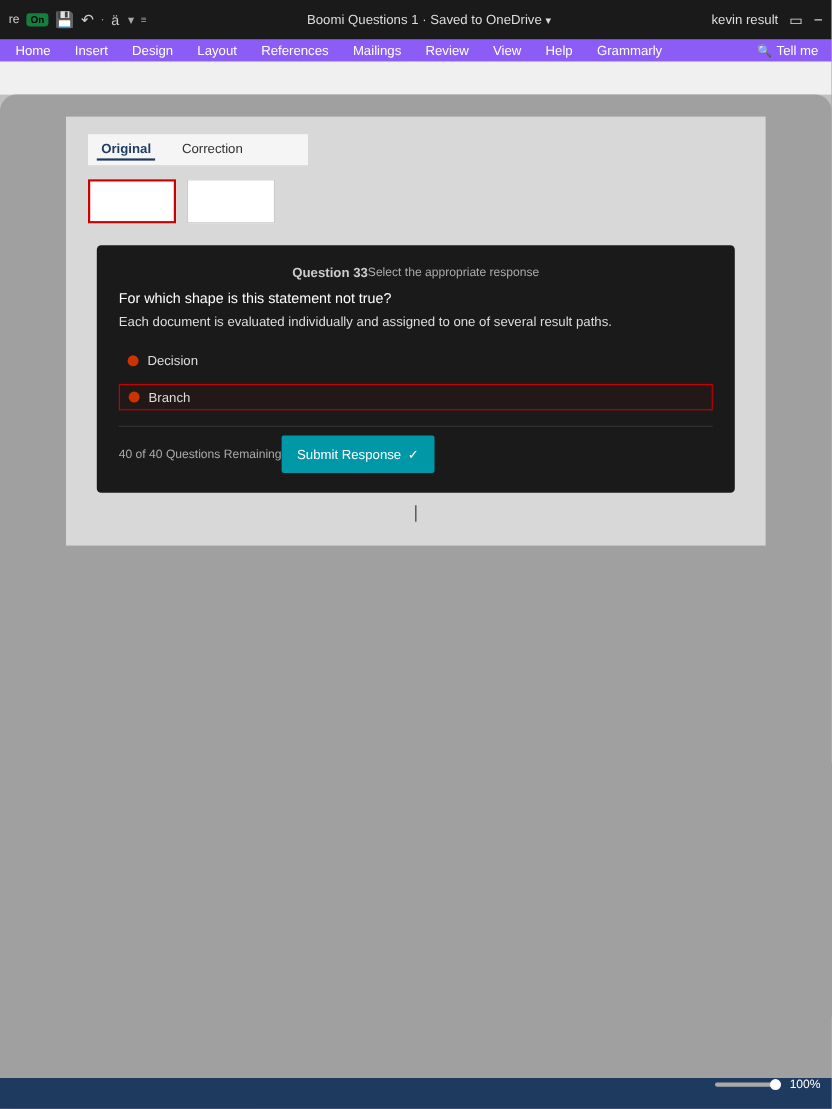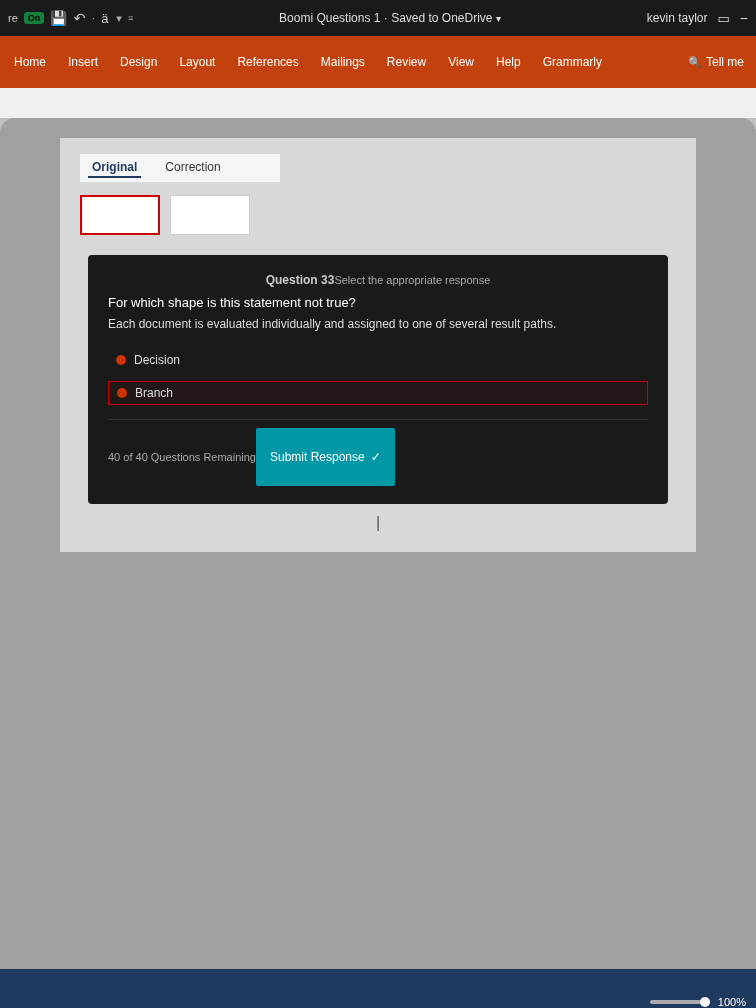--- a/index.html
+++ b/index.html
@@ -45,22 +45,22 @@
       font-size: 12px;
       color: #ddd;
     }
     .tb-icon {
       font-size: 14px;
       color: #ccc;
     }
 
     
     .menu-bar {
-      background: #c2410c;
-      height: 52px;
+      background: #8b5cf6;
+      height: 20px;
       display: flex;
       align-items: center;
       padding: 0 4px;
       gap: 2px;
     }
     .menu-item {
       color: white;
       font-size: 12px;
       padding: 6px 10px;
       cursor: pointer;
@@ -191,43 +191,43 @@
       border-top: 1px solid #333;
     }
     .questions-remaining {
       font-size: 11px;
       color: #aaa;
     }
     .submit-btn {
       background: #0097a7;
       color: white;
       border: none;
-      padding: 22px 14px;
+      padding: 10px 14px;
       font-size: 12px;
       border-radius: 2px;
       cursor: pointer;
       display: flex;
       align-items: center;
       gap: 6px;
     }
 
     .cursor-indicator {
       text-align: center;
       color: #555;
       font-size: 16px;
       margin-top: 10px;
       font-style: normal;
     }
 
     
     .status-bar {
       background: #1e3a5f;
-      height: 39px;
-      display: flex;
-      align-items: flex-end;
+      height: 28px;
+      display: flex;
+      align-items: flex-start;
       padding: 0 10px;
       justify-content: flex-end;
       gap: 8px;
       position: absolute;
       bottom: 0;
       width: 100%;
     }
     .status-right {
       display: flex;
       align-items: center;
@@ -290,21 +290,21 @@
       <span style="font-size:11px;color:#aaa;margin-left:2px;">▾</span>
       <span style="font-size:9px;color:#aaa;">≡</span>
     </div>
     <div class="title-bar-center">
       <span>Boomi Questions 1</span>
       <span> · </span>
       <span>Saved to OneDrive</span>
       <span style="font-size:10px;">▾</span>
     </div>
     <div class="title-bar-right">
-      <span>kevin taylor</span>
+      <span>kevin result</span>
       <span style="font-size:13px;">▭</span>
       <span style="font-size:14px;">−</span>
     </div>
   </div>
 
   <div class="menu-bar">
     <div class="menu-item">Home</div>
     <div class="menu-item">Insert</div>
     <div class="menu-item">Design</div>
     <div class="menu-item">Layout</div>

